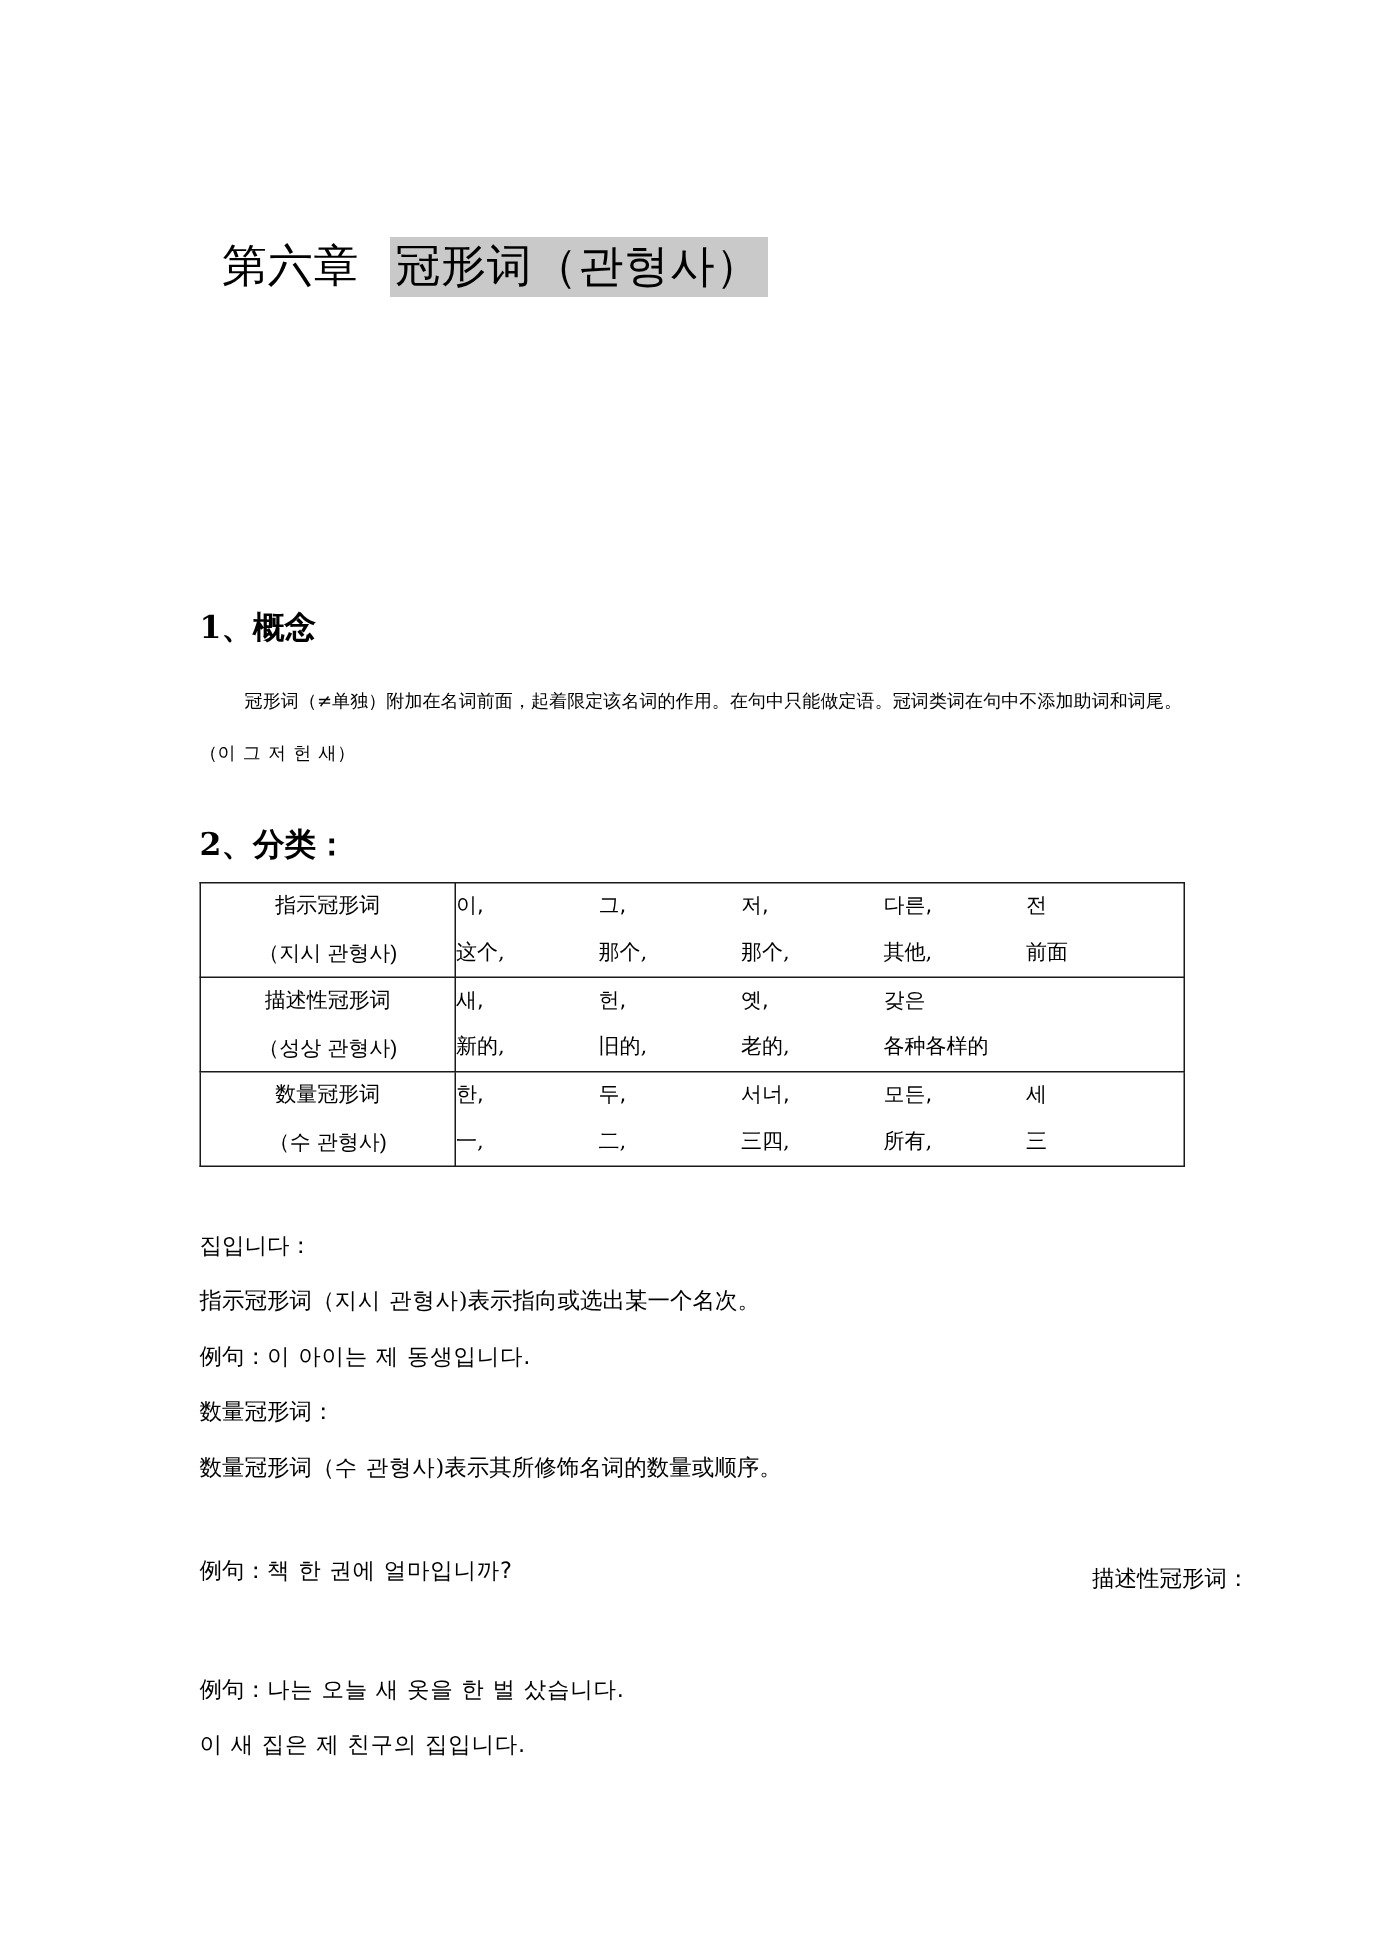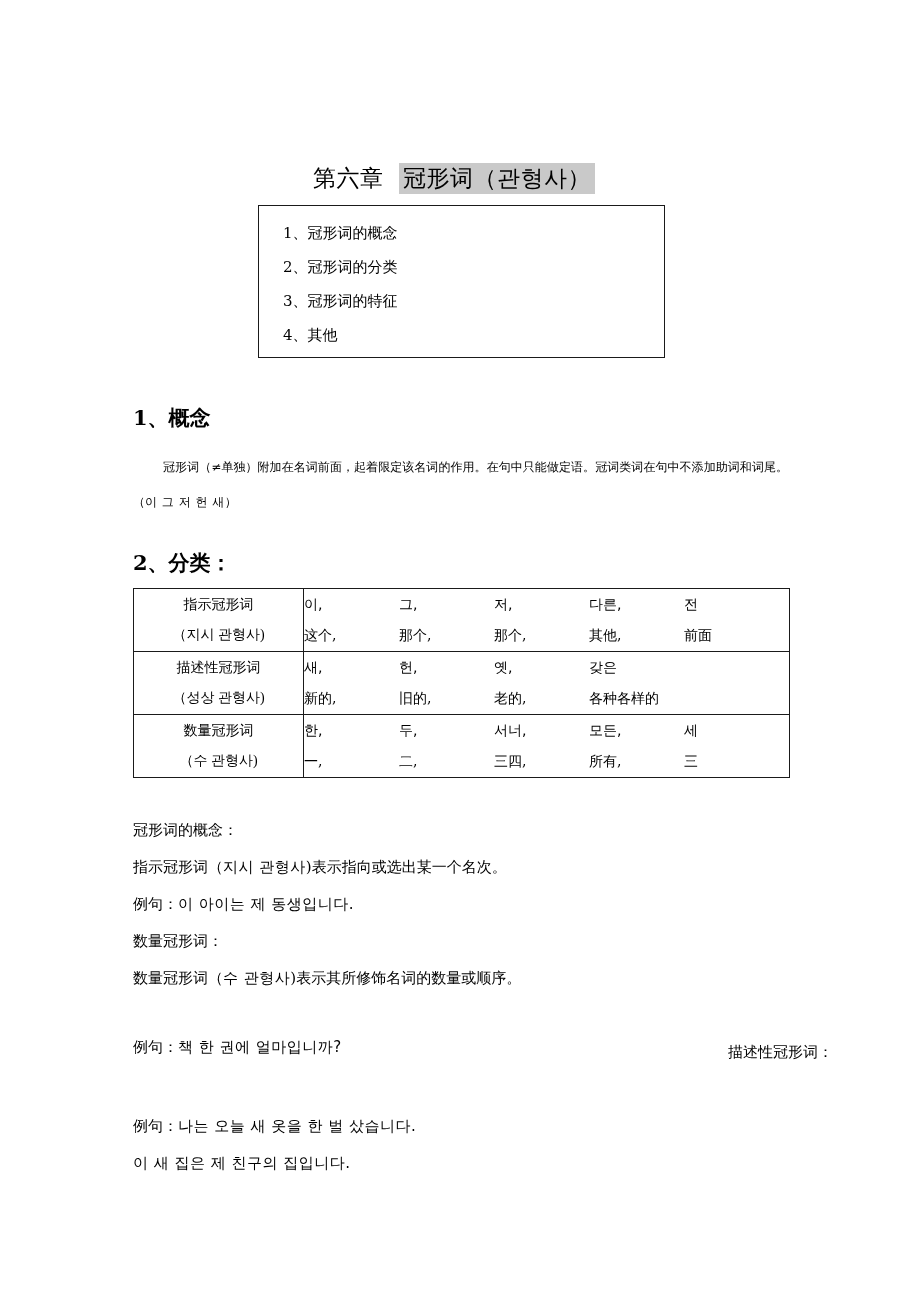--- a/index.html
+++ b/index.html
@@ -18,25 +18,24 @@
   .page {
     position: absolute;
     left: 0; top: 0;
     width: 920px;
     height: 1302px;
   }
 
   
   .doc-title {
     position: absolute;
-    left: 127px;
+    left: 148px;
     top: 162px;
     width: 654px;
-    text-align: center;
-    font-size: 23px;
+    font-size: 30px;
     line-height: 32px;
     white-space: nowrap;
     letter-spacing: 0.5px;
   }
   .title-chapter {
     font-family: "DejaVu Serif", "Liberation Serif", serif;
   }
   .title-highlight {
     background: #c9c9c9;
     padding: 2px 4px 3px 4px;
@@ -118,21 +117,21 @@
   }
   .label-cell .lbl-cn {
     display: block;
     line-height: 30px;
     font-size: 14px;
   }
   .label-cell .lbl-kr {
     display: block;
     line-height: 32px;
     font-size: 14px;
-    font-family: Liberation Serif, serif;
+    font-family: Liberation Sans, sans-serif;
   }
 
   .data-cell {
     padding: 7px 0 9px 8px;
   }
   .data-row {
     display: block;
     white-space: nowrap;
   }
   .data-row.kr { line-height: 30px; font-family: "DejaVu Sans", "Liberation Sans", sans-serif; }
@@ -164,26 +163,20 @@
 </style>
 </head>
 <body>
 
 <div class="page">
 
   <div class="doc-title">
     <span class="title-chapter">第六章</span><span>&nbsp;&nbsp;</span><span class="title-highlight">冠形词（관형사）</span>
   </div>
 
-  <div class="outline-box">
-    <div class="outline-item i0">1、冠形词的概念</div>
-    <div class="outline-item i1">2、冠形词的分类</div>
-    <div class="outline-item i2">3、冠形词的特征</div>
-    <div class="outline-item i3">4、其他</div>
-  </div>
 
   <div class="section-heading heading-concept">1、概念</div>
   <div class="concept-para">
     <span class="indent"></span><span>冠形词（≠单独）附加在名词前面，起着限定该名词的作用。在句中只能做定语。冠词</span><span>类词在句中不添加助词和词尾。（</span><span class="mixed-kr">이 그 저 헌 새</span><span>）</span>
   </div>
 
   <div class="section-heading heading-classify">2、分类：</div>
 
   <table class="class-table">
     <colgroup>
@@ -229,21 +222,21 @@
             <span>한,</span><span>두,</span><span>서너,</span><span>모든,</span><span>세</span>
           </span>
           <span class="data-row cn">
             <span>一,</span><span>二,</span><span>三四,</span><span>所有,</span><span>三</span>
           </span>
         </td>
       </tr>
     </tbody>
   </table>
 
-  <div class="explain" style="top:820px;">冠形词的概念：</div>
+  <div class="explain" style="top:820px;">집입니다：</div>
   <div class="explain" style="top:857px;">
     <span>指示冠形词（</span><span class="mixed-kr">지시 관형사</span><span>)表示指向或选出某一个名次。</span>
   </div>
   <div class="explain" style="top:894px;">
     <span>例句：</span><span class="mixed-kr">이 아이는 제 동생입니다.</span>
   </div>
 
   <div class="explain" style="top:931px;">数量冠形词：</div>
   <div class="explain" style="top:968px;">
     <span>数量冠形词（</span><span class="mixed-kr">수 관형사</span><span>)表示其所修饰名词的数量或顺序。</span>

